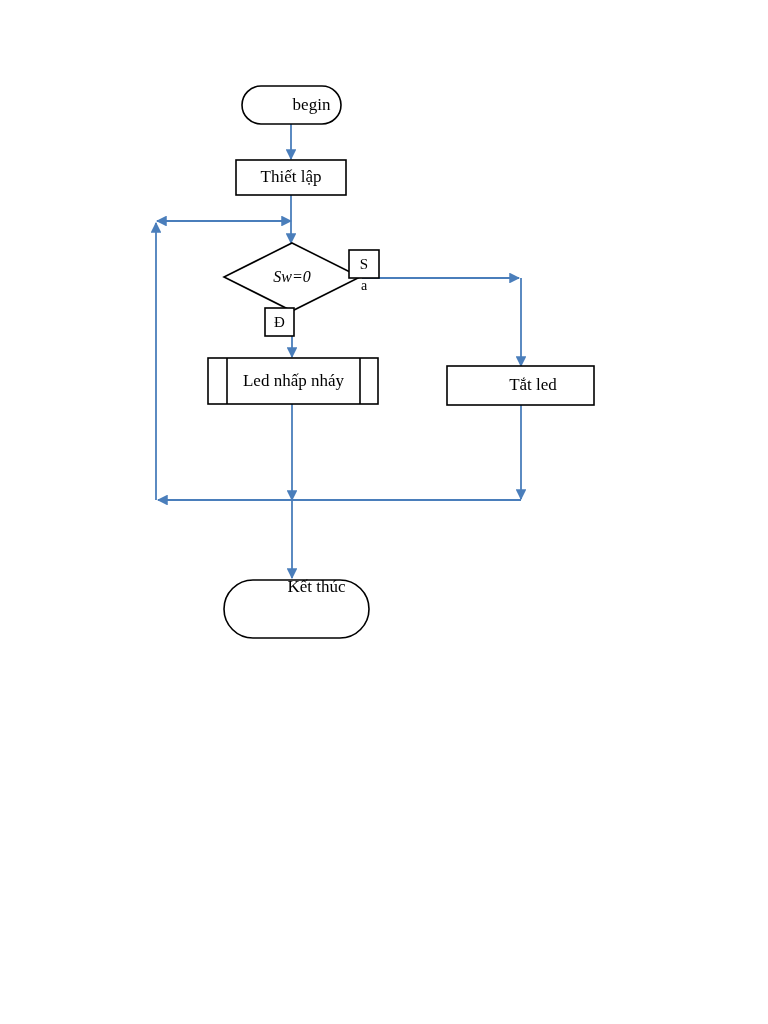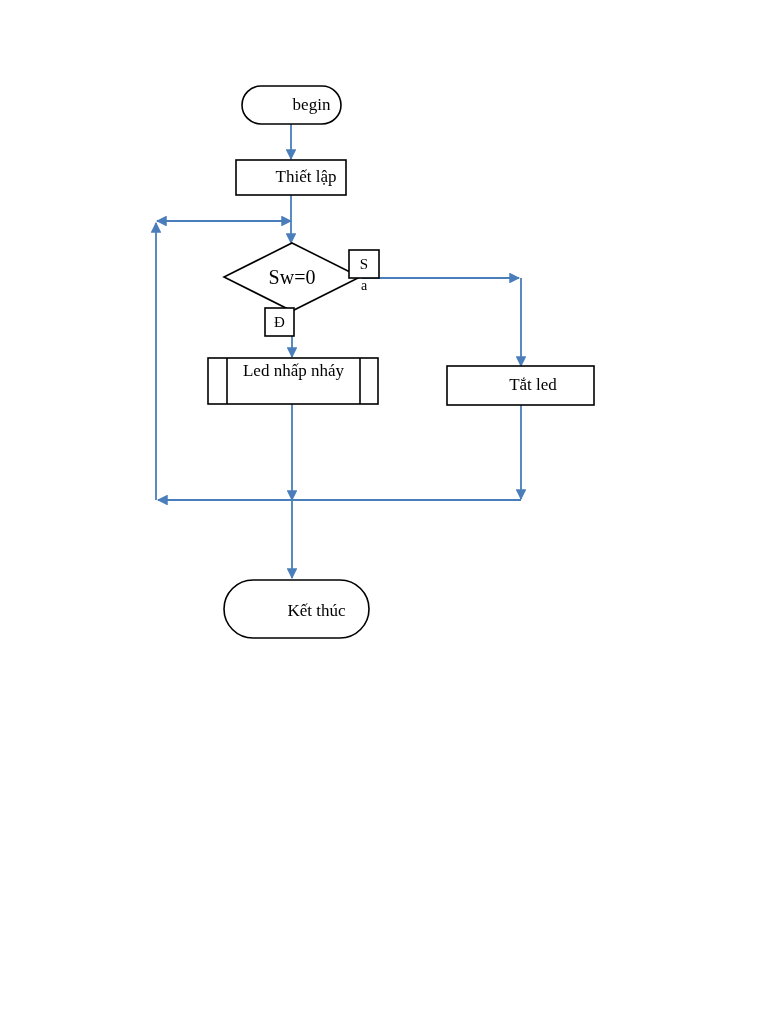--- a/index.html
+++ b/index.html
@@ -28,21 +28,21 @@
     display: flex;
     align-items: center;
     justify-content: center;
     text-align: center;
     line-height: 1.1;
     pointer-events: none;
     white-space: nowrap;
   }
   .lbl-terminal  { font-size: 17px; padding-left: 20px; }
   .lbl-process   { font-size: 17px; }
-  .lbl-decision  { font-size: 20px; }
+  .lbl-decision  { font-size: 16px; font-style: italic; }
   .lbl-branch    { font-size: 15px; }
   .lbl-overflow  { font-size: 14px; }
   svg { display: block; }
 </style>
 </head>
 <body>
 
 <svg id="canvas" viewBox="0 0 768 1024" xmlns="http://www.w3.org/2000/svg">
 
   <defs>
@@ -93,27 +93,27 @@
     <line x1="360" y1="358" x2="360" y2="404" stroke="#000000" stroke-width="1.6"></line>
 
     <rect x="447" y="366" width="147" height="39"></rect>
 
     <rect x="224" y="580" width="145" height="58" rx="29" ry="29"></rect>
   </g>
 </svg>
 
 <div class="node-label lbl-terminal" style="left:242px; top:86px; width:99px; height:38px;">begin</div>
 
-<div class="node-label lbl-process" style="left:236px; top:160px; width:110px; height:35px;padding-left:15px;">Thiết lập</div>
+<div class="node-label lbl-process" style="left:236px; top:160px; width:110px; height:35px;">Thiết lập</div>
 
 <div class="node-label lbl-decision" style="left:242px; top:263px; width:100px; height:28px;">Sw=0</div>
 
 <div class="node-label lbl-branch" style="left:349px; top:250px; width:30px; height:28px;">S</div>
 
 <div class="node-label lbl-overflow" style="left:349px; top:278px; width:30px; height:16px;">a</div>
 
 <div class="node-label lbl-branch" style="left:265px; top:308px; width:29px; height:28px;">Đ</div>
 
-<div class="node-label lbl-process" style="left:227px; top:348px; width:133px; height:46px;">Led nhấp nháy</div>
+<div class="node-label lbl-process" style="left:227px; top:358px; width:133px; height:46px;">Led nhấp nháy</div>
 
 <div class="node-label lbl-process" style="left:447px; top:366px; width:172px; height:39px;">Tắt led</div>
 
-<div class="node-label lbl-terminal" style="left:224px; top:580px; width:145px; height:62px;">Kết thúc</div>
+<div class="node-label lbl-terminal" style="left:224px; top:556px; width:145px; height:62px;">Kết thúc</div>
 
 </body></html>

